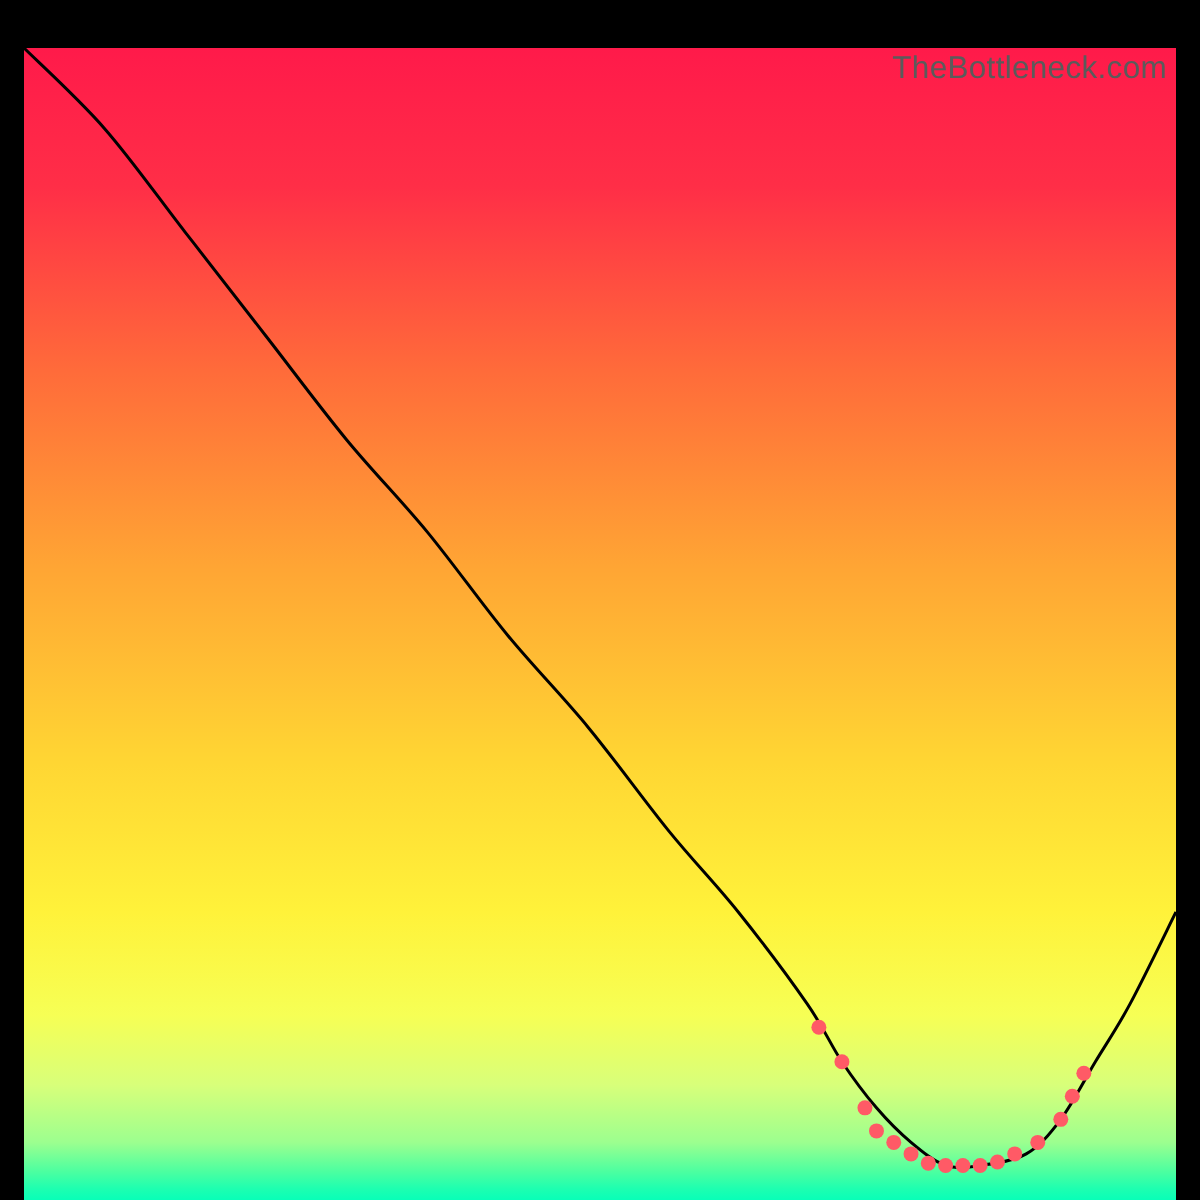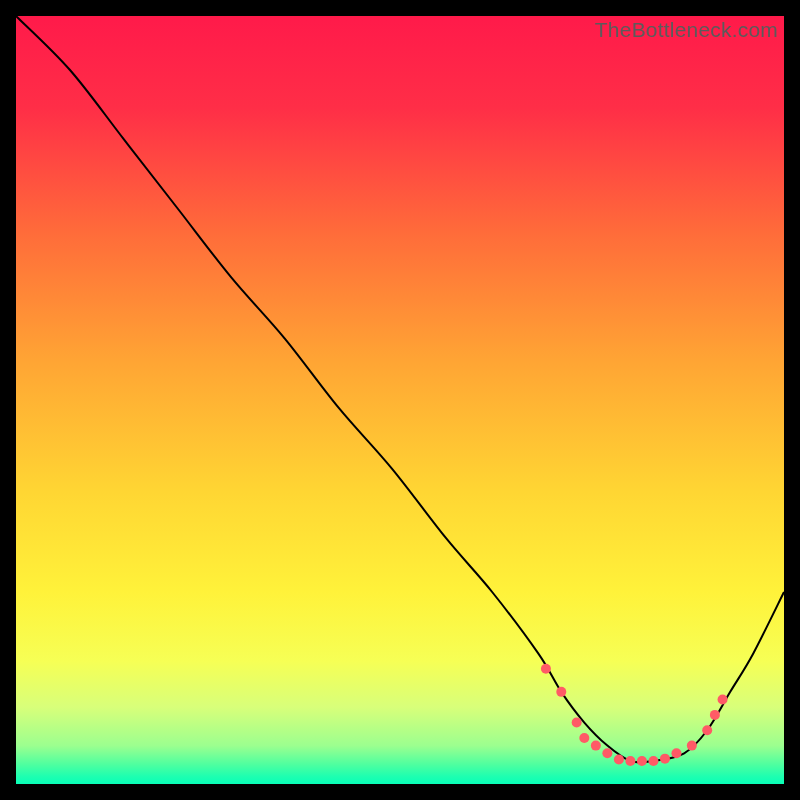--- a/index.html
+++ b/index.html
@@ -7,21 +7,21 @@
     padding: 0;
     width: 800px;
     height: 800px;
     background: #000;
     overflow: hidden;
     font-family: Arial, Helvetica, sans-serif;
   }
   .frame {
     position: absolute;
     left: 16px;
-    top: 16px;
+    top: 32px;
     width: 768px;
     height: 768px;
     background: #000;
   }
   .plot {
     position: absolute;
     left: 0;
     top: 0;
     width: 768px;
     height: 768px;

